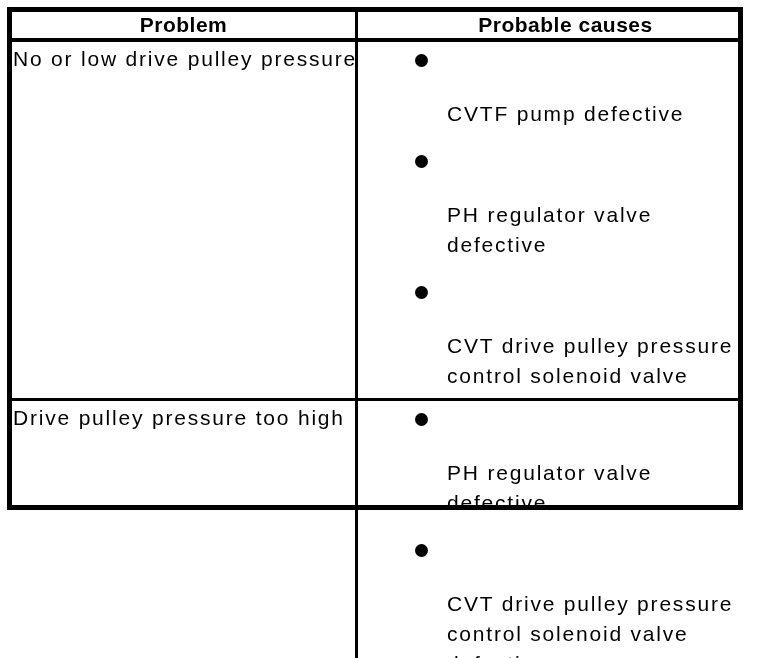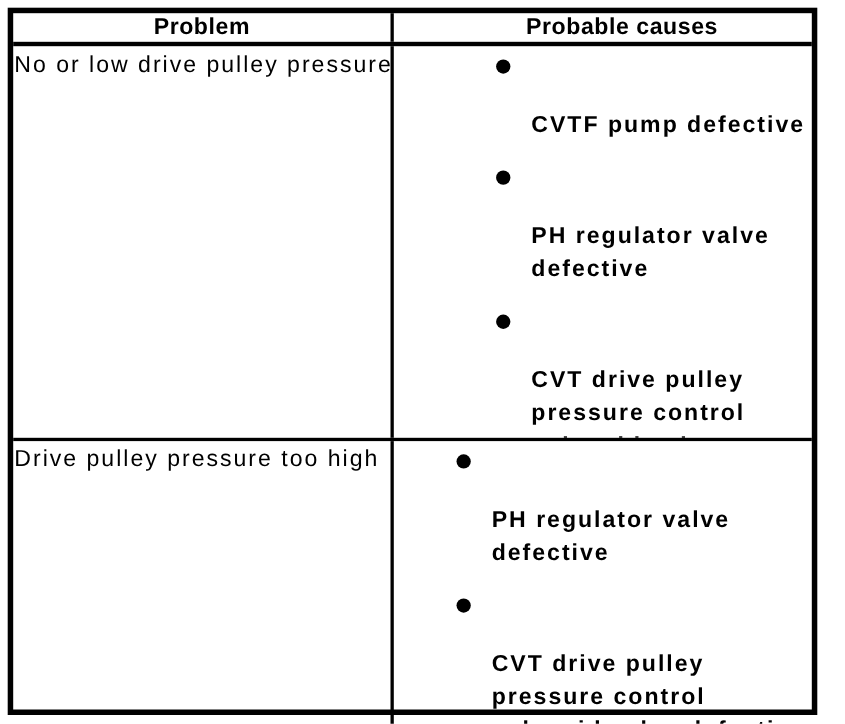--- a/index.html
+++ b/index.html
@@ -13,42 +13,41 @@
     position: relative;
     font-family: "Liberation Sans", sans-serif;
     color: #000000;
     overflow: hidden;
   }
   .ts-table {
     position: absolute;
     left: 7px;
     top: 7px;
     width: 736px;
-    height: 643px;
+    height: 503px;
     border: 5px solid #000000;
     box-sizing: border-box;
     display: flex;
     flex-direction: column;
     background: #ffffff;
   }
   .ts-row {
     display: flex;
     flex-direction: row;
     box-sizing: border-box;
   }
   .ts-header-row {
     height: 30px;
     border-bottom: 4px solid #000000;
     flex: 0 0 auto;
   }
   .ts-body-row-1 {
     height: 359px;
     border-bottom: 3px solid #000000;
     flex: 0 0 auto;
-    gap: 36px;
   }
   .ts-body-row-2 {
     flex: 1 1 auto;
     justify-content: center;
   }
   .cell {
     box-sizing: border-box;
     overflow: hidden;
   }
   .cell-left {
@@ -90,21 +89,20 @@
     background: #000000;
     margin-left: 22px;
   }
   .cause-text {
     margin-top: 32px;
     margin-left: 54px;
     margin-right: 4px;
     font-size: 21px;
     letter-spacing: 1.8px;
     line-height: 30px;
-    font-weight: bold;
   }
 </style>
 </head>
 <body>
 
 <div class="ts-table">
 
   <div class="ts-row ts-header-row">
     <div class="cell cell-left header-cell">Problem</div>
     <div class="cell cell-right header-cell">Probable causes</div>

